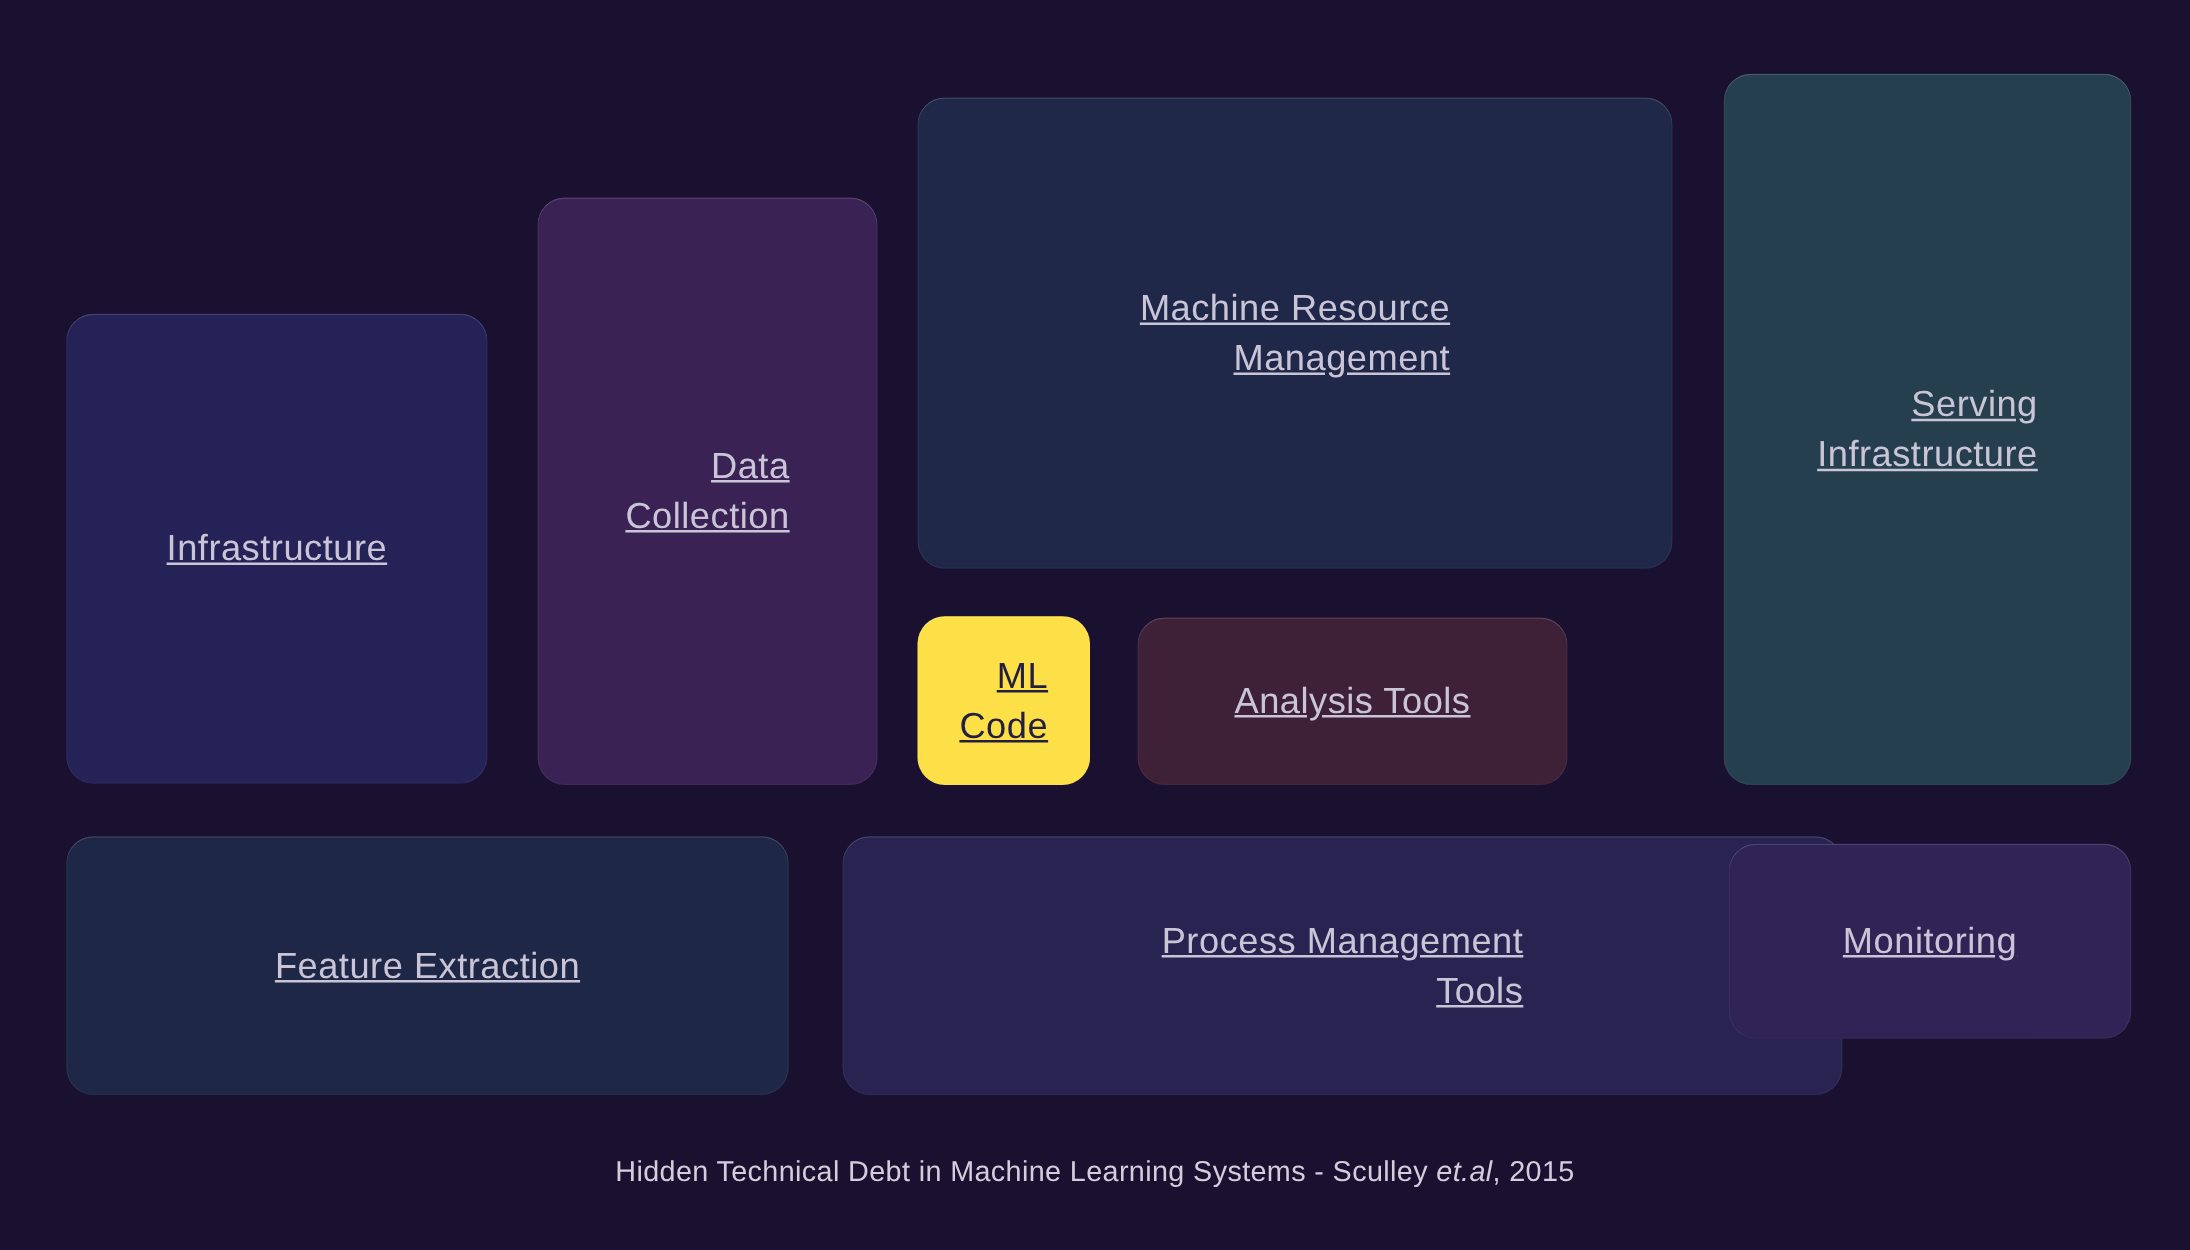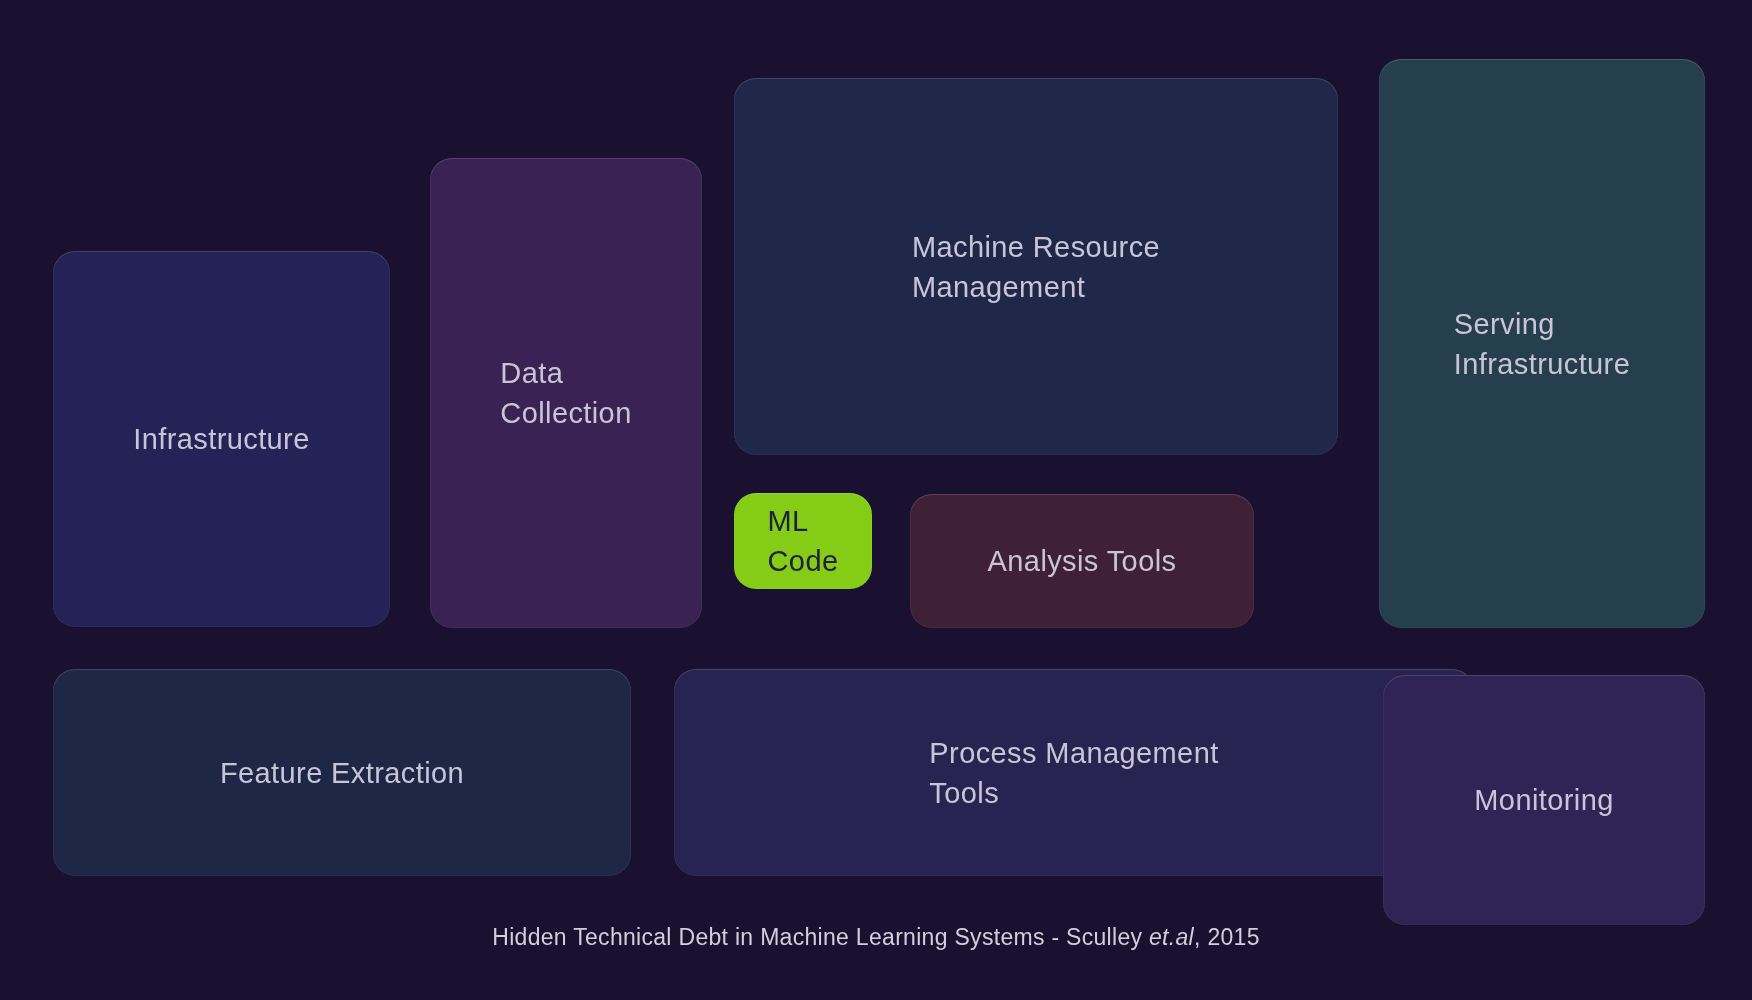--- a/index.html
+++ b/index.html
@@ -24,22 +24,23 @@
       inset 0 1px 0 rgba(255,255,255,0.15),
       inset 1px 0 0 rgba(255,255,255,0.05),
       inset -1px 0 0 rgba(255,255,255,0.05),
       inset 0 -1px 0 rgba(255,255,255,0.03);
   }
   .box-label {
     font-size: 29px;
     line-height: 40px;
     letter-spacing: 0.4px;
     font-weight: 500;
-    text-align: left;
+    text-align: right;
     white-space: nowrap;
+    text-decoration: underline;
   }
   .caption {
     position: absolute;
     left: 0;
     right: 0;
     top: 924px;
     text-align: center;
     font-size: 23px;
     letter-spacing: 0.3px;
     font-weight: 400;
@@ -61,21 +62,21 @@
           <div>Data</div>
           <div>Collection</div>
         </div>
   </div>
       <div class="box" style="left: 734px; top: 78px; width: 604px; height: 377px; background: rgb(32, 40, 74); border-radius: 22px;">
     <div class="box-label" style="color: rgb(201, 197, 214);">
           <div>Machine Resource</div>
           <div>Management</div>
         </div>
   </div>
-      <div class="box" style="left: 734px; top: 493px; width: 138px; height: 96px; background: #84cc16; border-radius: 22px;">
+      <div class="box" style="left: 734px; top: 493px; width: 138px; height: 135px; background: #fde047; border-radius: 22px;">
     <div class="box-label" style="color: rgb(34, 31, 66);">
           <div>ML</div>
           <div>Code</div>
         </div>
   </div>
       <div class="box" style="left: 910px; top: 494px; width: 344px; height: 134px; background: rgb(63, 33, 55); border-radius: 22px;">
     <div class="box-label" style="color: rgb(201, 197, 214);">
           <div>Analysis Tools</div>
         </div>
   </div>
@@ -89,21 +90,21 @@
     <div class="box-label" style="color: rgb(201, 197, 214);">
           <div>Feature Extraction</div>
         </div>
   </div>
       <div class="box" style="left: 674px; top: 669px; width: 800px; height: 207px; background: rgb(40, 35, 80); border-radius: 22px;">
     <div class="box-label" style="color: rgb(201, 197, 214);">
           <div>Process Management</div>
           <div>Tools</div>
         </div>
   </div>
-      <div class="box" style="left: 1383px; top: 675px; width: 322px; height: 250px; background: rgb(48, 35, 85); border-radius: 22px;">
+      <div class="box" style="left: 1383px; top: 675px; width: 322px; height: 156px; background: rgb(48, 35, 85); border-radius: 22px;">
     <div class="box-label" style="color: rgb(201, 197, 214);">
           <div>Monitoring</div>
         </div>
   </div>
     </div>
   <div class="caption" style="color: rgb(210, 206, 220);">
     <span>Hidden Technical Debt in Machine Learning Systems - Sculley </span><em>et.al</em><span>, 2015</span>
   </div>
 </div>
 

